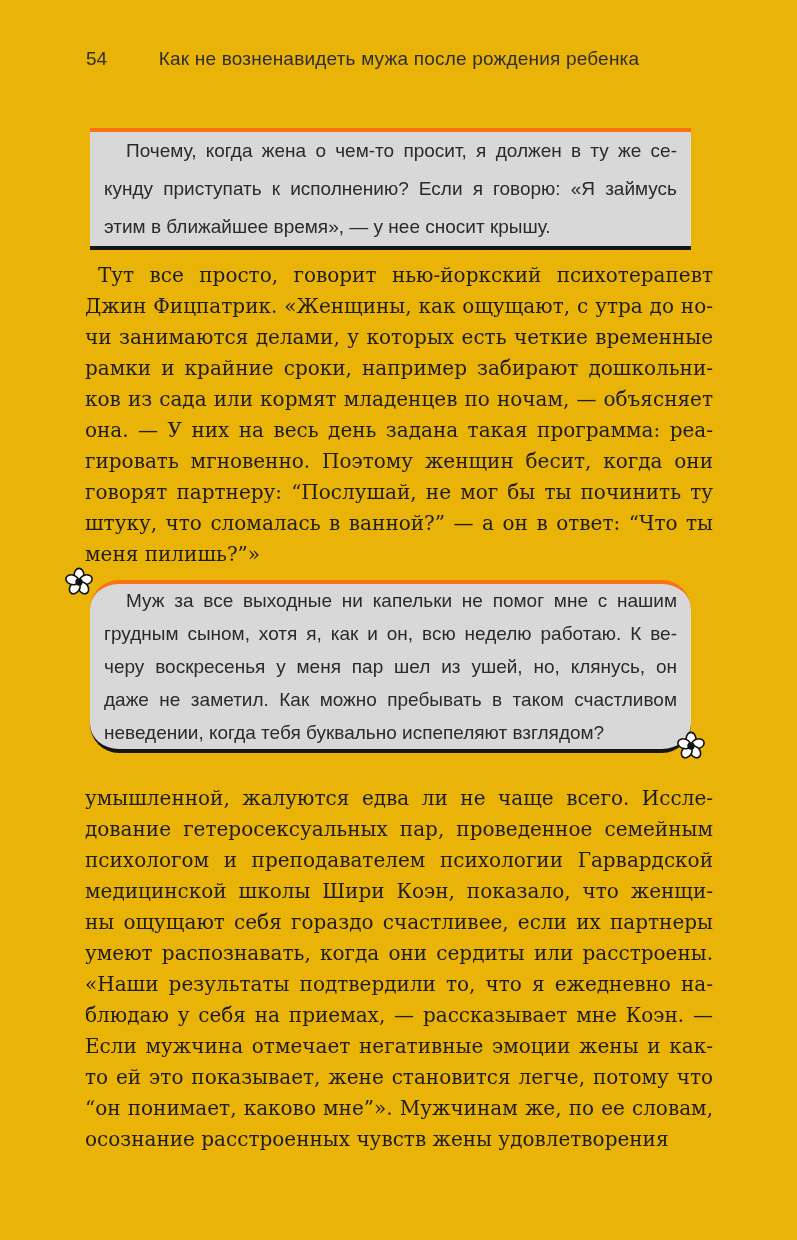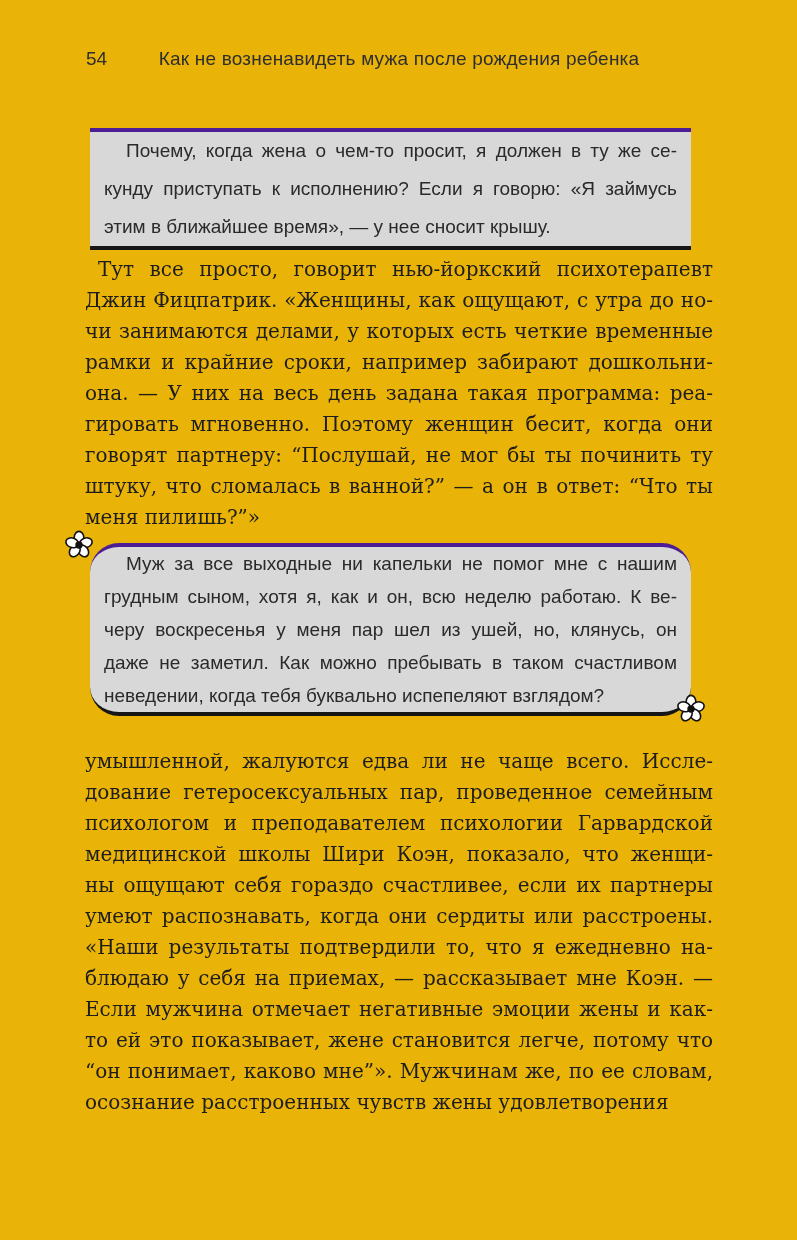--- a/index.html
+++ b/index.html
@@ -24,21 +24,21 @@
     font-size:19px;
     color:#2e2e2e;
   }
   .page-number { position:absolute; left:1px; top:0; }
   .running-title { text-align:center; letter-spacing:0.2px; }
 
   
   .quote-box {
     position:relative;
     background:#d8d8d8;
-    border-top:4px solid #4c1d95;
+    border-top:4px solid #f97316;
     border-bottom:4px solid #161616;
     padding:0 14px;
     margin-left:5px; margin-right:22px;
     font-family:"Liberation Sans", sans-serif;
     font-size:19px;
     color:#2a2a2a;
   }
   .box1 { margin-top:56px; }
   .box1 .line { line-height:38px; }
   .box2 { margin-top:10px;border-radius:29px; }
@@ -46,21 +46,21 @@
   .quote-box .line.first { text-indent:22px; }
 
   
   .para {
     font-family:"DejaVu Serif","Liberation Serif", serif;
     font-size:20px;
     color:#1d1d1d;
   }
   .para .line { line-height:31px; }
   .para .line.first { text-indent:13px; }
-  .para1 { margin-top:4px; }
+  .para1 { margin-top:10px; }
   .para2 { margin-top:30px; }
 
   
   .line {
     text-align:justify;
     text-align-last:justify;
     overflow:hidden;
     white-space:nowrap;
   }
   .line.last { text-align-last:left; }
@@ -85,20 +85,21 @@
         <div class="line first">Почему, когда жена о чем-то просит, я должен в ту же се-</div>
         <div class="line">кунду приступать к исполнению? Если я говорю: «Я займусь</div>
         <div class="line last">этим в ближайшее время», — у нее сносит крышу.</div>
       </div>
 
     <div class="para para1">
         <div class="line first">Тут все просто, говорит нью-йоркский психотерапевт</div>
         <div class="line">Джин Фицпатрик. «Женщины, как ощущают, с утра до но-</div>
         <div class="line">чи занимаются делами, у которых есть четкие временные</div>
         <div class="line">рамки и крайние сроки, например забирают дошкольни-</div>
+        <div class="line">ков из сада или кормят младенцев по ночам, — объясняет</div>
         <div class="line">она. — У них на весь день задана такая программа: реа-</div>
         <div class="line">гировать мгновенно. Поэтому женщин бесит, когда они</div>
         <div class="line">говорят партнеру: “Послушай, не мог бы ты починить ту</div>
         <div class="line">штуку, что сломалась в ванной?” — а он в ответ: “Что ты</div>
         <div class="line last">меня пилишь?”»</div>
       </div>
 
     <div class="quote-box box2">
       <svg class="flower tl" viewBox="0 0 30 30">
         <g stroke="#111" stroke-width="1.6" fill="#ffffff">

